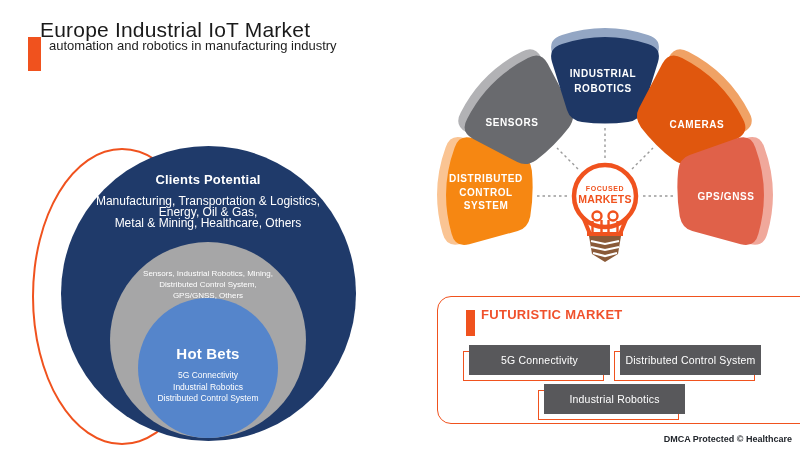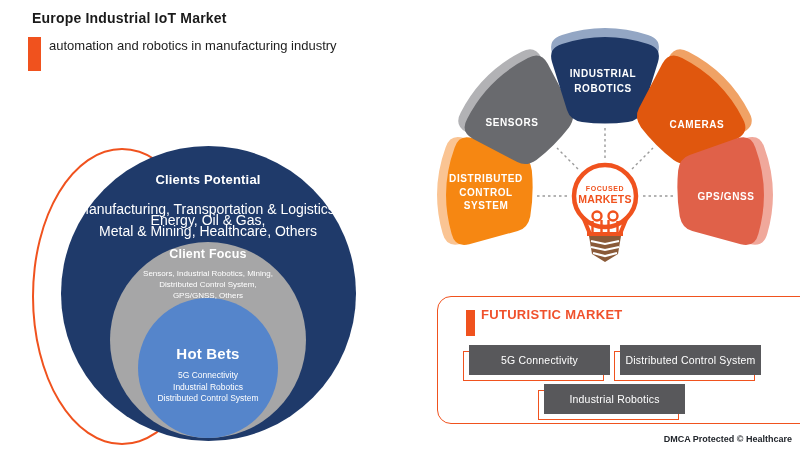--- a/index.html
+++ b/index.html
@@ -2,22 +2,22 @@
 <html><head>
 <meta charset="utf-8">
 <style>
   html,body{margin:0;padding:0;background:#fff;}
   .canvas{
     position:relative;width:800px;height:450px;background:#ffffff;overflow:hidden;
     font-family:"Liberation Sans", sans-serif;
   }
   
   .page-title{
-    position:absolute;left:28px;top:6px;margin:4px;
-    font-size:14px;font-weight:700;color:#1a1a1a;letter-spacing:.2px;
+    position:absolute;left:28px;top:6px;margin:12px;
+    font-size:21px;font-weight:400;color:#1a1a1a;letter-spacing:.2px;
   }
   .subtitle-wrap{position:absolute;left:28px;top:37px;display:flex;align-items:flex-start;}
   .accent-bar{width:13px;height:34px;background:#F0521E;margin-right:8px;flex:0 0 auto;}
   .subtitle{font-size:13px;line-height:17px;color:#1d1d1d;font-weight:500;}
   .subtitle span{display:block;}
   
   .concentric{position:absolute;left:0;top:0;width:400px;height:323px;}
   .ellipse-outline{
     position:absolute;left:32px;top:148px;width:176px;height:293px;
     border:2px solid #F0521E;border-radius:50%;background:transparent;
@@ -25,21 +25,21 @@
   .circle{position:absolute;border-radius:50%;}
   .circle.outer {left:61px; top:146px;width:295px;height:295px;background:#1F3A6A;}
   .circle.middle{left:110px;top:242px;width:196px;height:196px;background:#A6A6A7;}
   .circle.inner {left:138px;top:298px;width:140px;height:140px;background:#5585CB;}
   .ring-text{position:absolute;left:58px;width:300px;text-align:center;color:#fff;z-index:3;}
   .ring-title{font-weight:700;letter-spacing:.2px;}
   .ring-title.t1{top:172px;font-size:13px;}
   .ring-title.t2{top:247px;font-size:12.5px;}
   .ring-title.t3{top:345px;font-size:15px;}
   .ring-lines{font-weight:400;}
-  .ring-lines.l1{top:204px;font-size:14px;line-height:11px;}
+  .ring-lines.l1{top:196px;font-size:12px;line-height:11px;}
   .ring-lines.l2{top:268px;font-size:8px;line-height:11px;}
   .ring-lines.l3{top:370px;font-size:8.5px;line-height:11.5px;}
   .ring-lines span{display:block;}
   
   .fan{position:absolute;left:420px;top:10px;}
   .petal-label{fill:#ffffff;font-weight:700;font-size:10px;letter-spacing:.6px;text-anchor:middle;
     font-family:"Liberation Sans", sans-serif;}
   .bulb-word1{fill:#F0521E;font-weight:700;font-size:7px;letter-spacing:.6px;text-anchor:middle;
     font-family:"Liberation Sans", sans-serif;}
   .bulb-word2{fill:#F0521E;font-weight:700;font-size:10.5px;letter-spacing:.2px;text-anchor:middle;
@@ -88,21 +88,20 @@
     <div class="circle middle"></div>
     <div class="circle inner"></div>
 
     <div class="ring-text ring-title t1">Clients Potential</div>
     <div class="ring-text ring-lines l1">
       <span>Manufacturing, Transportation &amp; Logistics,</span>
       <span>Energy, Oil &amp; Gas,</span>
       <span>Metal &amp; Mining, Healthcare, Others</span>
     </div>
 
-    <div class="ring-text ring-title t2">Client Focus</div>
     <div class="ring-text ring-lines l2">
       <span>Sensors, Industrial Robotics, Mining,</span>
       <span>Distributed Control System,</span>
       <span>GPS/GNSS, Others</span>
     </div>
 
     <div class="ring-text ring-title t3">Hot Bets</div>
     <div class="ring-text ring-lines l3">
       <span>5G Connectivity</span>
       <span>Industrial Robotics</span>

